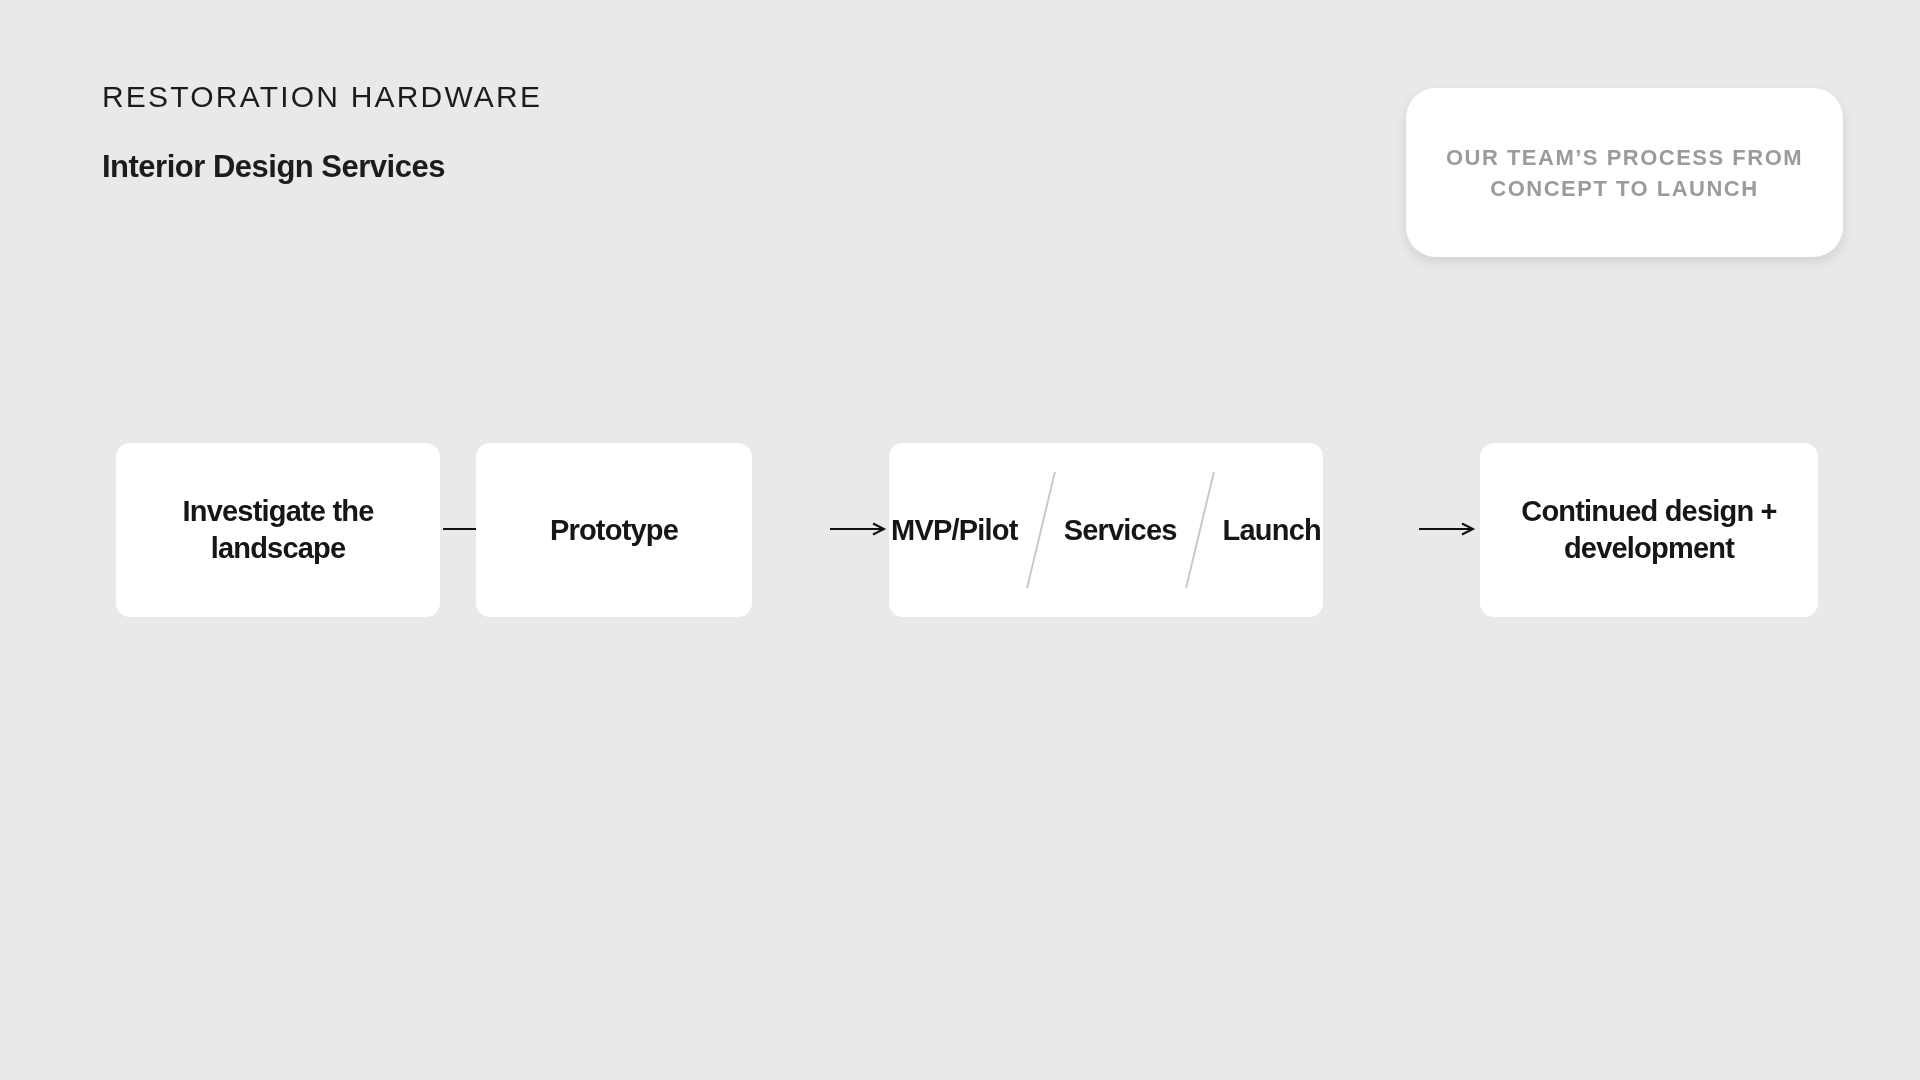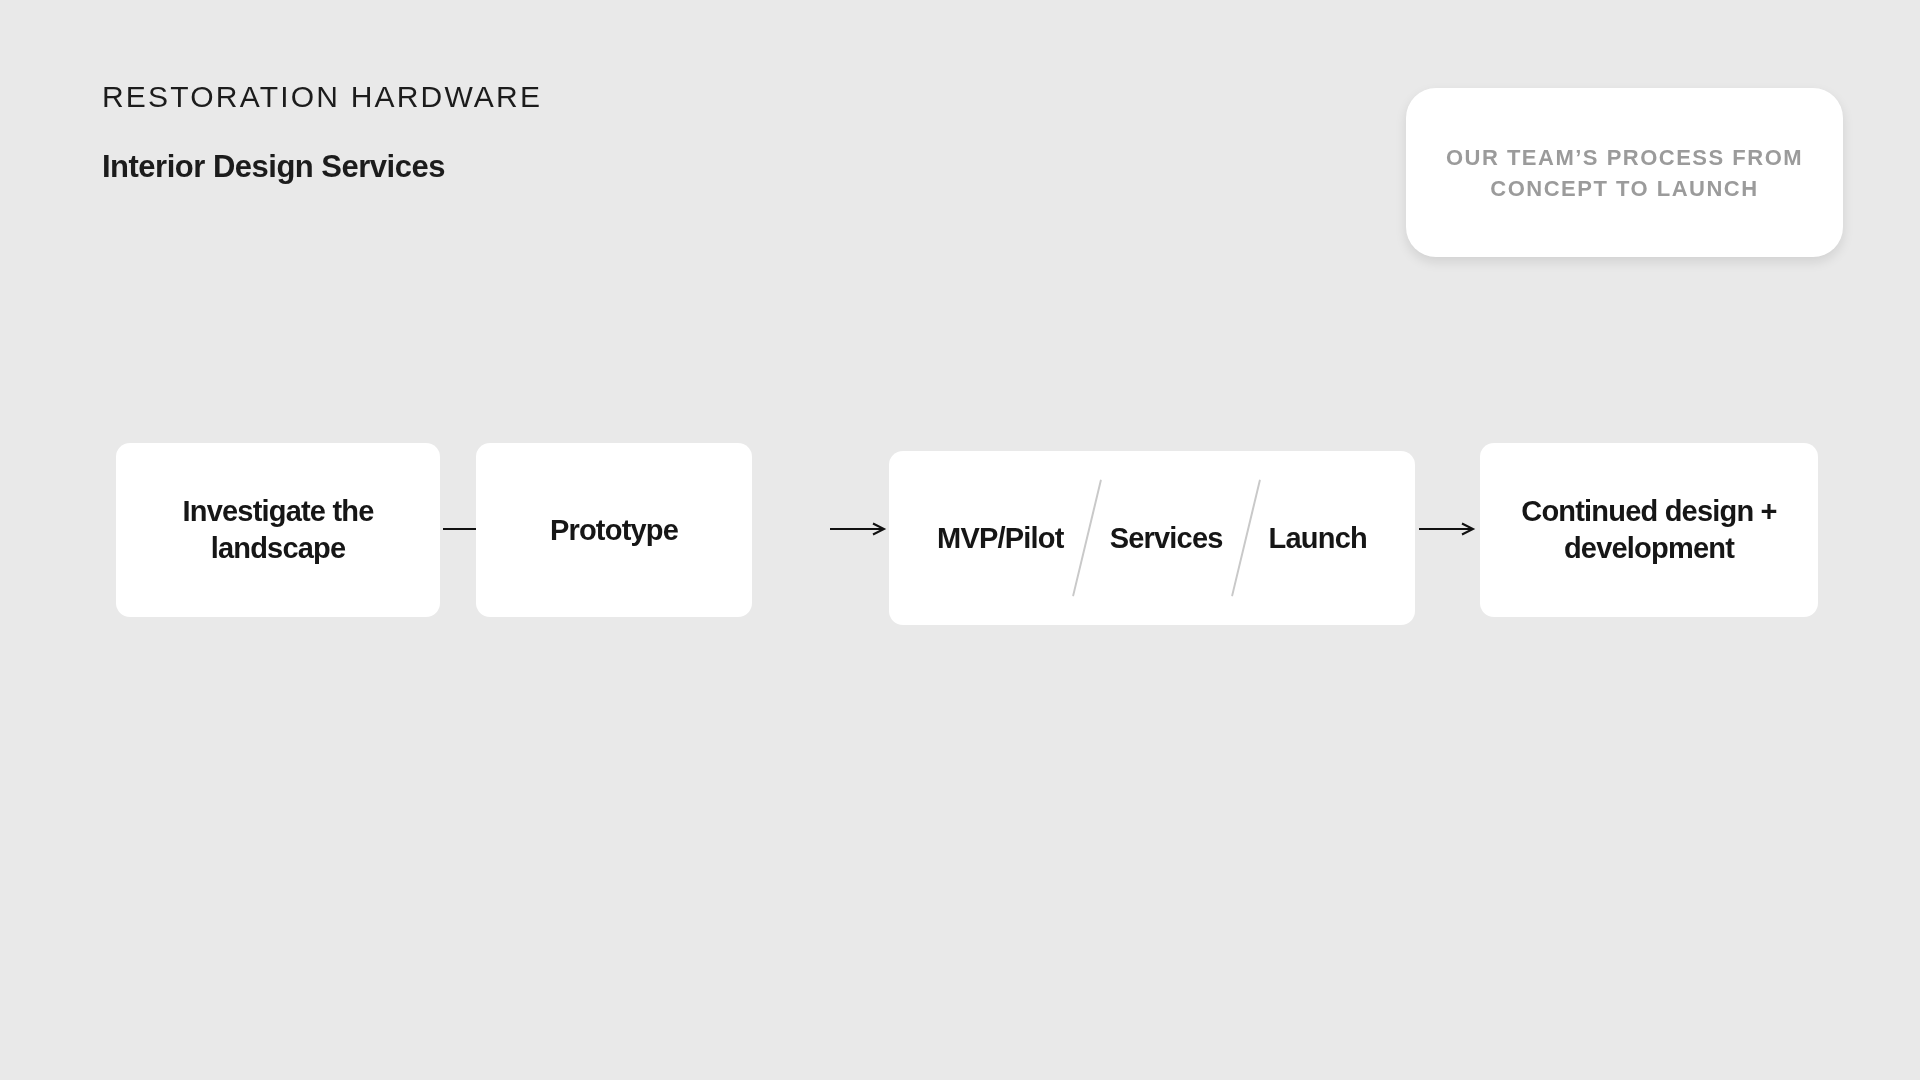--- a/index.html
+++ b/index.html
@@ -83,21 +83,21 @@
     font-size: 29px;
     letter-spacing: -0.8px;
     line-height: 37px;
     box-sizing: border-box;
     padding: 0 6px;
   }
   .flow-box .box-line { display: block; white-space: nowrap; }
 
   .box-1 { left: 116px;  width: 324px; }
   .box-2 { left: 476px;  width: 276px; }
-  .box-3 { left: 889px;  width: 526px; margin-top: 8px; }
+  .box-3 { left: 889px;  width: 434px; }
   .box-4 { left: 1480px; width: 338px; }
 
   .box-3 .segment { white-space: nowrap; }
   .slash {
     width: 2px;
     height: 120px;
     background: #c9c9c9;
     border-radius: 1px;
     transform: rotate(13.5deg);
     margin: 0 22px;

